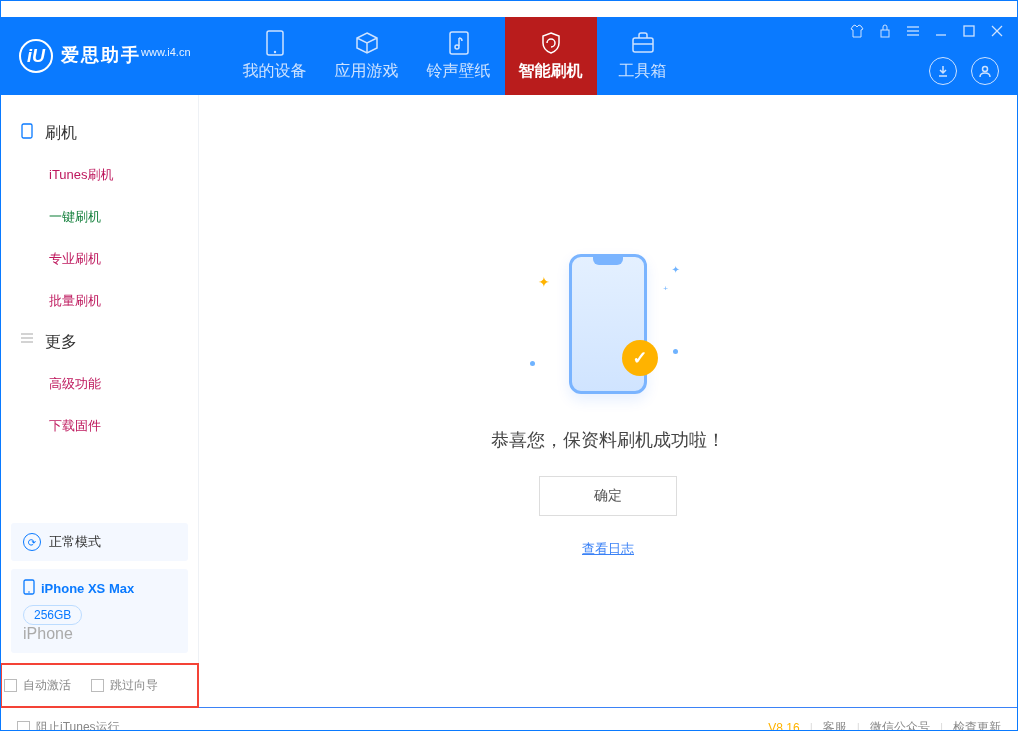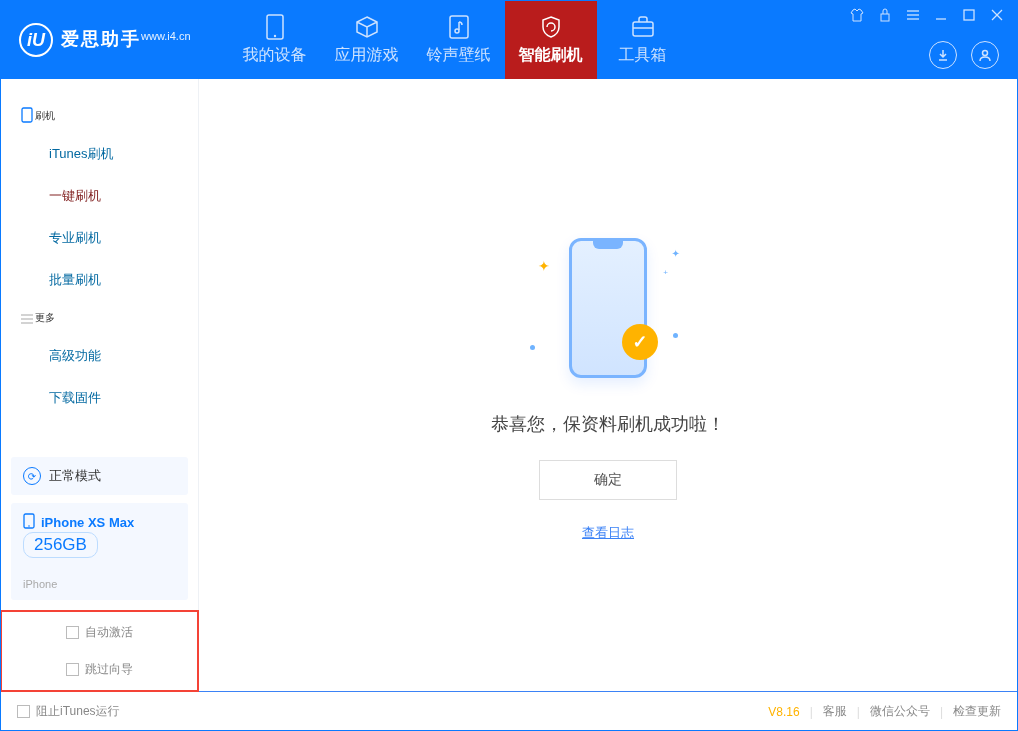--- a/index.html
+++ b/index.html
@@ -1,52 +1,52 @@
 <!DOCTYPE html>
 <html><head>
 <meta charset="utf-8">
 <style>
 * { margin: 0; padding: 0; box-sizing: border-box; font-family: "Microsoft YaHei", sans-serif; }
 body { background: #fff; width: 1018px; height: 731px; position: relative; border: 1px solid #0a7aff; }
 
-.header { background: #0a7aff; height: 78px; display: flex; align-items: center; position: relative; }
+.header { background: #0a7aff; height: 78px; display: flex; align-items: center; position: relative; margin-top: 16px; }
 .logo-area { display: flex; align-items: center; padding: 0 18px; color: #fff; gap: 8px; }
 .logo-circle { width: 34px; height: 34px; border: 2.5px solid #fff; border-radius: 50%; display: flex; align-items: center; justify-content: center; font-weight: bold; font-size: 18px; font-style: italic; }
 .logo-text { display: flex; flex-direction: row; line-height: 1.1; }
 .logo-title { font-size: 18px; font-weight: bold; letter-spacing: 2px; }
 .logo-sub { font-size: 11px; opacity: 0.9; }
 
 .nav-tabs { display: flex; height: 100%; margin-left: 20px; }
 .nav-tab { width: 92px; display: flex; flex-direction: column; align-items: center; justify-content: center; color: #cde2ff; font-size: 16px; cursor: pointer; gap: 6px; }
 .nav-tab.active { background: #b91c1c; color: #fff; font-weight: bold; }
 .nav-tab .icon { width: 24px; height: 24px; display: flex; align-items: center; justify-content: center; }
 
 .titlebar-icons { position: absolute; right: 12px; top: 6px; display: flex; gap: 12px; color: #cde2ff; font-size: 14px; align-items: center; }
 .titlebar-icons span { cursor: pointer; width: 16px; height: 16px; display: inline-flex; align-items: center; justify-content: center; }
 
 .header-right { position: absolute; right: 18px; bottom: 10px; display: flex; gap: 14px; align-items: center; }
 .circle-btn { width: 28px; height: 28px; border: 1.5px solid #cde2ff; border-radius: 50%; display: flex; align-items: center; justify-content: center; color: #cde2ff; cursor: pointer; }
 
 .body { display: flex; height: 612px; }
 .sidebar { width: 198px; border-right: 1px solid #eef1f5; display: flex; flex-direction: column; }
 .sidebar-scroll { flex: 1; padding-top: 18px; }
-.sb-group { padding: 10px 18px; display: flex; align-items: flex-end; color: #333; font-size: 10px; }
+.sb-group { padding: 10px 18px; display: flex; align-items: flex-start; gap: 10px; color: #333; font-size: 16px; }
 .sb-group .gicon { color: #0a7aff; width: 16px; display: inline-flex; justify-content: center; }
-.sb-item { padding: 12px 18px 12px 48px; font-size: 13px; color: #0369a1; cursor: pointer; }
-.sb-item.active { color: #7f1d1d; }
+.sb-item { padding: 12px 18px 12px 48px; font-size: 13px; color: #be185d; cursor: pointer; }
+.sb-item.active { color: #15803d; }
 
 .sidebar-bottom { padding: 10px; }
 .mode-card { background: #f4f8ff; border-radius: 3px; padding: 10px 12px; font-size: 13px; color: #333; display: flex; align-items: center; gap: 8px; margin-bottom: 8px; }
 .mode-icon { width: 18px; height: 18px; border-radius: 50%; border: 1.5px solid #0a7aff; display: inline-flex; align-items: center; justify-content: center; color: #0a7aff; font-size: 10px; }
 .device-card { background: #f4f8ff; border-radius: 3px; padding: 10px 12px; font-size: 13px; }
 .device-name { color: #0a7aff; font-weight: bold; display: flex; align-items: center; gap: 6px; }
-.device-cap { display: inline-block; margin-top: 0; padding: 2px 10px; border: 1px solid #bcdcff; border-radius: 10px; color: #0a7aff; font-size: 17px; }
-.device-type { color: #aaa; font-size: 11px; margin-top: 20px; }
-
-.checkbox-row { border: 2px solid #f44336; padding: 12px 10px; display: flex; gap: 20px; align-items: center; margin: 0 -1px -1px -1px; flex-direction: column; }
+.device-cap { display: inline-block; margin-top: 7px; padding: 2px 10px; border: 1px solid #bcdcff; border-radius: 10px; color: #0a7aff; font-size: 12px; }
+.device-type { color: #aaa; font-size: 16px; margin-top: 0; }
+
+.checkbox-row { border: 2px solid #f44336; padding: 12px 2px; display: flex; gap: 20px; align-items: center; margin: 0 -1px -1px -1px; }
 .cb { display: flex; align-items: center; gap: 6px; font-size: 12px; color: #888; cursor: pointer; }
 .cb-box { width: 13px; height: 13px; border: 1px solid #bbb; background: #fff; }
 
 .main { flex: 1; display: flex; flex-direction: column; align-items: center; justify-content: center; gap: 24px; }
 .phone-illus { position: relative; width: 200px; height: 160px; display: flex; align-items: center; justify-content: center; }
 .phone-body { width: 78px; height: 140px; border: 3px solid #7ab4ff; border-radius: 12px; background: linear-gradient(#e4f0ff,#d0e4ff); position: relative; box-shadow: 0 6px 14px rgba(0,100,255,0.1); }
 .phone-notch { position: absolute; top: 0; left: 50%; transform: translateX(-50%); width: 30px; height: 8px; background: #7ab4ff; border-radius: 0 0 6px 6px; }
 .check-badge { position: absolute; right: 50px; bottom: 28px; width: 36px; height: 36px; background: #ffb300; border-radius: 50%; display: flex; align-items: center; justify-content: center; color: #fff; font-size: 18px; font-weight: bold; }
 .sparkle { position: absolute; color: #ffb300; }
 .sparkle.s1 { left: 30px; top: 30px; transform: rotate(0deg); font-size: 14px; }

